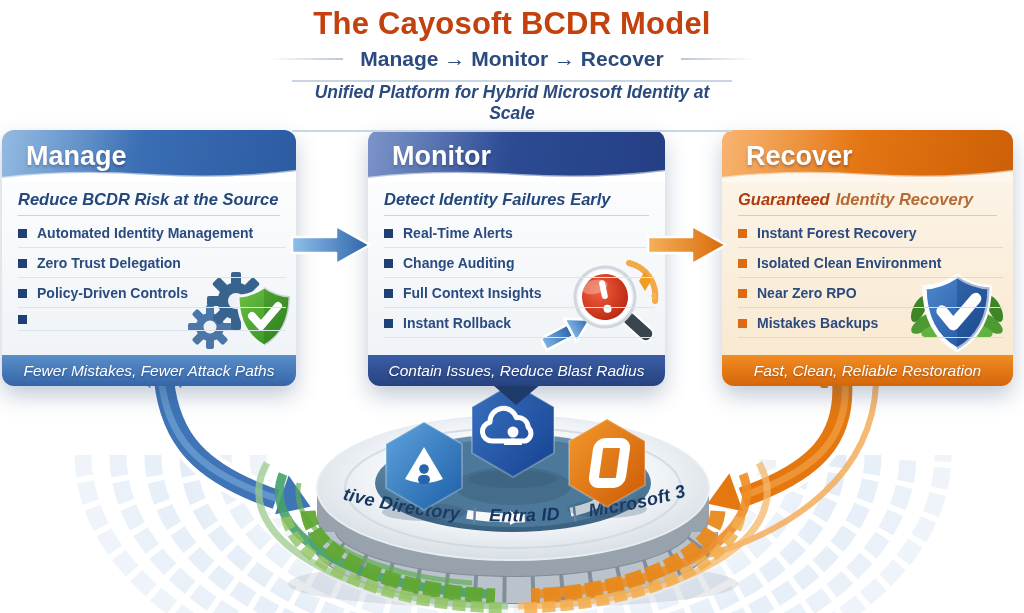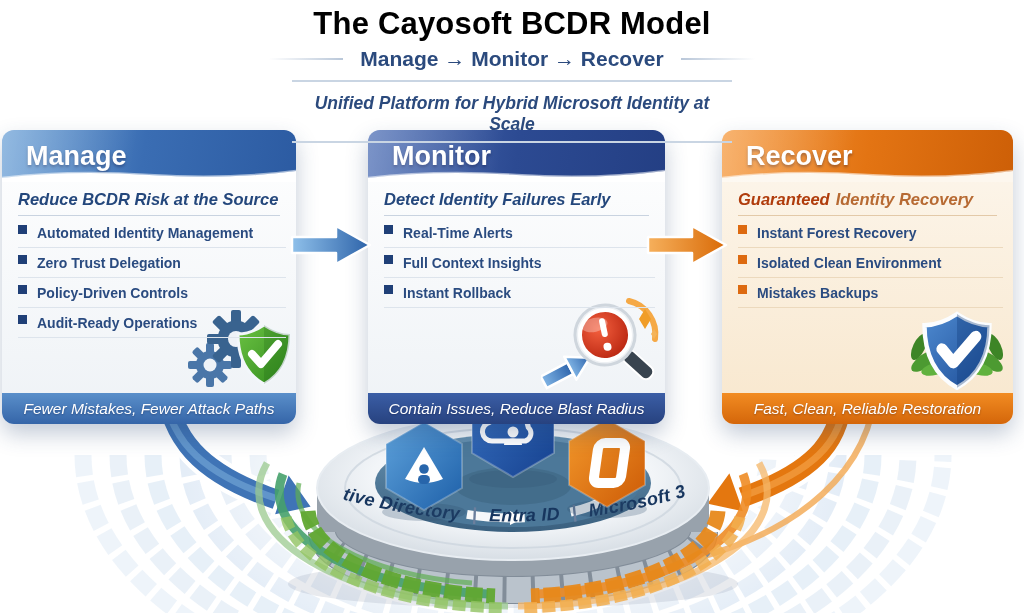--- a/index.html
+++ b/index.html
@@ -1,30 +1,30 @@
 <!DOCTYPE html>
 <html><head>
 <meta charset="utf-8">
 <style>
   html,body{margin:0;padding:0;}
   body{font-family:"Liberation Sans",sans-serif;background:#fff;}
   .canvas{position:relative;width:1024px;height:613px;overflow:hidden;background:#fff;}
 
   
   .hdr{position:absolute;left:0;top:6px;width:1024px;text-align:center;z-index:4;}
-  .hdr-title{font-size:31px;font-weight:bold;color:#000000;letter-spacing:.2px;}
+  .hdr-title{font-size:31px;font-weight:bold;color:#c2410c;letter-spacing:.2px;}
   .hdr-flow{margin-top:5px;display:flex;align-items:center;justify-content:center;gap:17px;}
   .hdr-flow .txt{font-size:21px;font-weight:bold;color:#2b4a7d;}
   .flow-line{width:74px;height:2px;background:linear-gradient(90deg,rgba(185,199,217,0),#b9c7d9);}
   .flow-line.r{background:linear-gradient(90deg,#b9c7d9,rgba(185,199,217,0));}
-  .hdr-tagline{margin:9px auto 8px;width:440px;padding:11px 0 6px;border-top:2px solid #c9d5e3;border-bottom:2px solid #c9d5e3;
+  .hdr-tagline{margin:9px auto 8px;width:440px;padding:0 0 6px;border-top:2px solid #c9d5e3;border-bottom:2px solid #c9d5e3;
     font-size:17.5px;font-style:italic;font-weight:bold;color:#2b4a7d;}
 
   
-  .panel{position:absolute;top:130px;height:294px;border-radius:12px;z-index:3;
+  .panel{position:absolute;top:130px;height:256px;border-radius:12px;z-index:3;
     box-shadow:0 10px 22px rgba(40,70,110,.28);}
   #panel-manage{left:2px;width:294px;background:linear-gradient(180deg,#ffffff 0%,#eef2f6 100%);}
   #panel-monitor{left:368px;width:297px;background:linear-gradient(180deg,#ffffff 0%,#eef2f6 100%);}
   #panel-recover{left:722px;width:291px;background:linear-gradient(180deg,#fdf7ee 0%,#f8e7cd 100%);}
 
   .panel-header{position:relative;height:52px;border-radius:12px 12px 0 0;overflow:hidden;color:#fff;
     font-weight:bold;font-size:27px;display:flex;align-items:center;padding-left:24px;
     text-shadow:0 2px 3px rgba(0,0,40,.35);}
   .panel-header::after{content:"";position:absolute;inset:0;
     background:linear-gradient(100deg,rgba(255,255,255,.28),rgba(255,255,255,0) 45%);}
@@ -33,21 +33,21 @@
   .hdr-recover{background:linear-gradient(100deg,#f5973a 0%,#e37413 50%,#cd5f07 100%);}
   .hdr-wave{position:absolute;left:0;right:0;bottom:-1px;height:15px;width:100%;}
 
   .panel-sub{margin:8px 16px 0;font-style:italic;font-weight:bold;font-size:16.5px;color:#24477c;
     padding-bottom:6px;border-bottom:1.5px solid #c9d3e0;}
   #panel-recover .panel-sub{border-bottom-color:#e3c9a8;}
   .sub-emph{color:#b03c0c;margin-right:6px;}
   .sub-rest{color:#b76a33;font-weight:600;margin-top:48px;}
 
   .bullets{margin:2px 10px 0 16px;position:relative;z-index:2;}
-  .bullet{display:flex;gap:10px;padding:7px 0 6px;border-bottom:1px solid #dde4ec;
+  .bullet{display:flex;align-items:center;gap:10px;padding:7px 0 6px;border-bottom:1px solid #dde4ec;
     font-size:14px;font-weight:bold;color:#2a4b80;}
   #panel-recover .bullet{border-bottom-color:#ecd9bd;}
   .sq{width:9px;height:9px;background:#1f3f77;flex:none;}
   #panel-recover .sq{background:#dd6a10;}
 
   .panel-footer{position:absolute;left:0;right:0;bottom:0;height:31px;border-radius:0 0 12px 12px;
     display:flex;align-items:center;justify-content:center;color:#fff;font-style:italic;font-weight:normal;
     font-size:15.5px;text-shadow:0 1px 2px rgba(0,0,40,.3);z-index:3;}
   .ftr-manage{background:linear-gradient(180deg,#5a8fca,#3565a8);}
   .ftr-monitor{background:linear-gradient(180deg,#3b5ea6,#27427f);}
@@ -222,21 +222,20 @@
       <div class="bullet">
           <span class="sq"></span>
           <span>Zero Trust Delegation</span>
         </div>
       <div class="bullet">
           <span class="sq"></span>
           <span>Policy-Driven Controls</span>
         </div>
       <div class="bullet">
           <span class="sq"></span>
-          <span>Audit-Ready Operations</span>
         </div>
     </div>
     <svg class="panel-icon" width="112" height="90" viewBox="0 0 112 90">
       <defs>
         <linearGradient id="g1shield" x1="0" y1="0" x2="1" y2="1">
           <stop offset="0%" stop-color="#6cc243"></stop>
             <stop offset="100%" stop-color="#2f8a1c"></stop>
         </linearGradient>
       </defs>
       <g transform="translate(30,64)">
@@ -277,20 +276,24 @@
       </svg>
     </div>
     <div class="panel-sub">Detect Identity Failures Early</div>
     <div class="bullets">
       <div class="bullet">
           <span class="sq"></span>
           <span>Real-Time Alerts</span>
         </div>
       <div class="bullet">
           <span class="sq"></span>
+          <span>Change Auditing</span>
+        </div>
+      <div class="bullet">
+          <span class="sq"></span>
           <span>Full Context Insights</span>
         </div>
       <div class="bullet">
           <span class="sq"></span>
           <span>Instant Rollback</span>
         </div>
     </div>
     <svg class="panel-icon" width="120" height="96" viewBox="0 0 120 96">
       <defs>
         <radialGradient id="g2red" cx="40%" cy="35%" r="75%">
@@ -338,20 +341,24 @@
       <div class="bullet">
           <span class="sq"></span>
           <span>Instant Forest Recovery</span>
         </div>
       <div class="bullet">
           <span class="sq"></span>
           <span>Isolated Clean Environment</span>
         </div>
       <div class="bullet">
           <span class="sq"></span>
+          <span>Near Zero RPO</span>
+        </div>
+      <div class="bullet">
+          <span class="sq"></span>
           <span>Mistakes Backups</span>
         </div>
     </div>
     <svg class="panel-icon" width="104" height="88" viewBox="0 0 104 88">
       <defs>
         <linearGradient id="g3blue" x1="0" y1="0" x2="1" y2="1">
           <stop offset="0%" stop-color="#4e8ad0"></stop>
             <stop offset="100%" stop-color="#1c4c96"></stop>
         </linearGradient>
       </defs>

